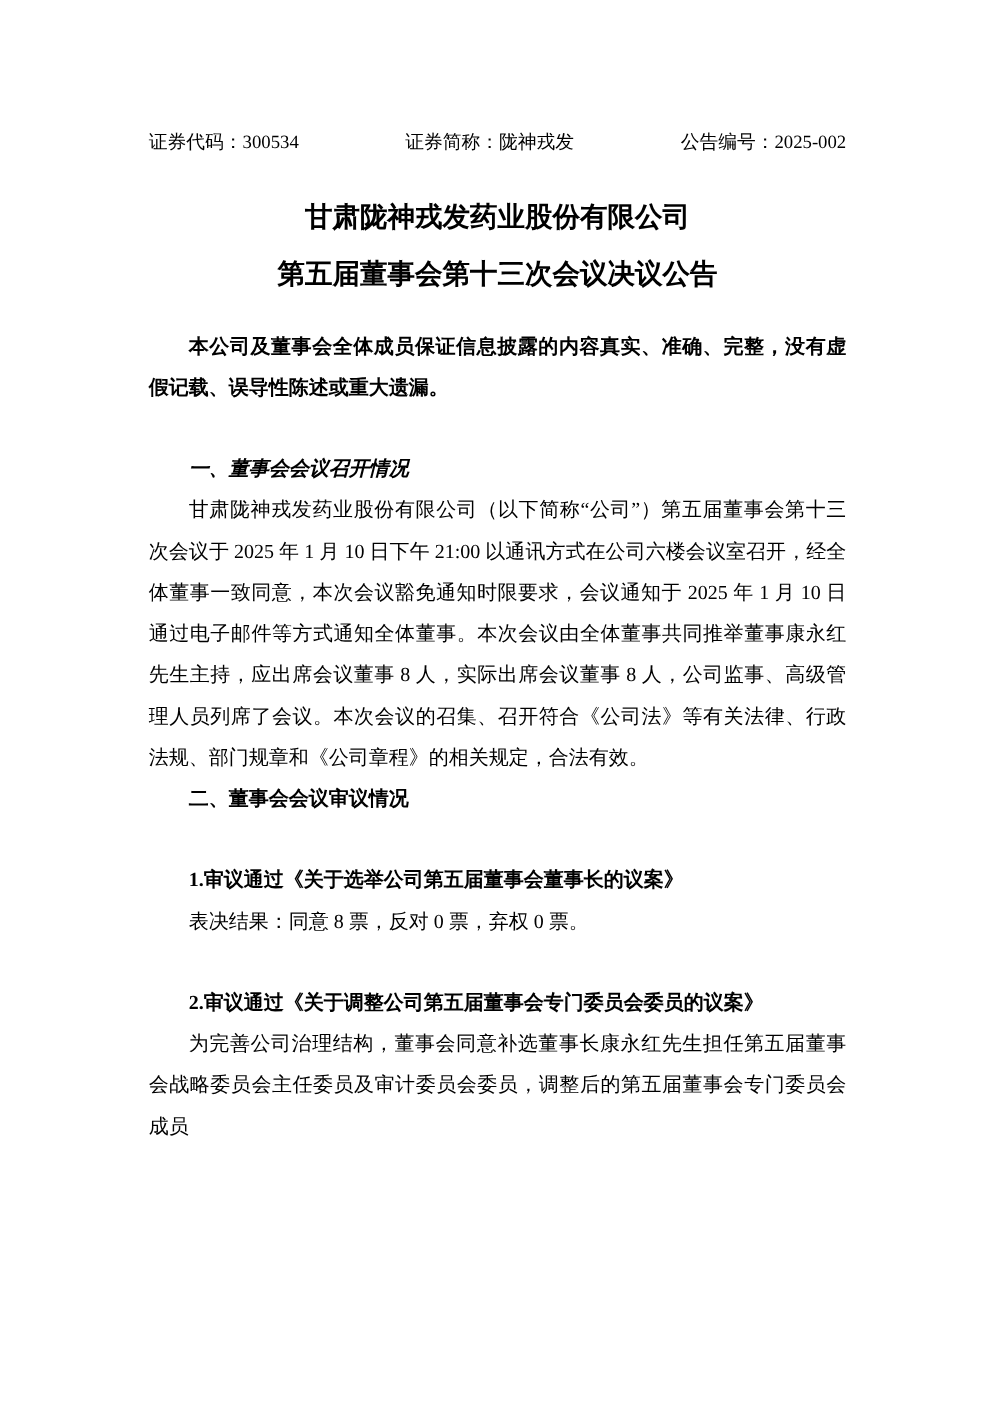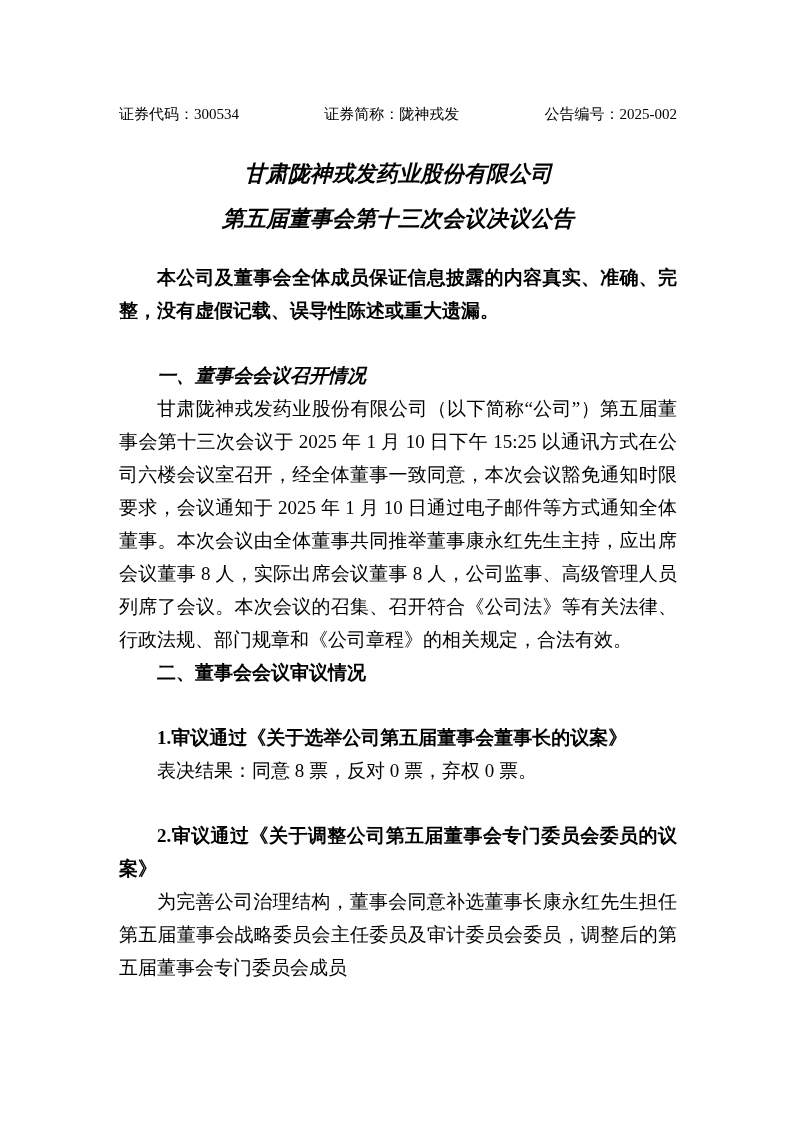--- a/index.html
+++ b/index.html
@@ -32,24 +32,24 @@
     white-space: nowrap;
     gap: 44px;
   }
   .doc-title {
     margin: 27px 0 0 0;
     text-align: center;
     font-size: 22px;
     font-weight: bold;
     line-height: 45px;
   }
-  .doc-title div { margin: 0; font-style: italic; }
+  .doc-title div { margin: 0; }
   p {
     margin: 0;
-    font-size: 19px;
+    font-size: 16px;
     line-height: 33px;
     text-indent: 2em;
     text-align: justify;
     word-break: break-all;
   }
   .declaration {
     margin-top: 20px;
     font-weight: bold;
   }
   .section-heading {
@@ -77,21 +77,21 @@
     </div>
 
     <div class="doc-title">
       <div>甘肃陇神戎发药业股份有限公司</div>
       <div>第五届董事会第十三次会议决议公告</div>
     </div>
 
     <p class="declaration">本公司及董事会全体成员保证信息披露的内容真实、准确、完整，没有虚假记载、误导性陈述或重大遗漏。</p>
 
     <p class="section-heading first-section">一、董事会会议召开情况</p>
-    <p>甘肃陇神戎发药业股份有限公司（以下简称“公司”）第五届董事会第十三次会议于 2025 年 1 月 10 日下午 15:25 以通讯方式在公司六楼会议室召开，经全体董事一致同意，本次会议豁免通知时限要求，会议通知于 2025 年 1 月 10 日通过电子邮件等方式通知全体董事。本次会议由全体董事共同推举董事康永红先生主持，应出席会议董事 8 人，实际出席会议董事 8 人，公司监事、高级管理人员列席了会议。本次会议的召集、召开符合《公司法》等有关法律、行政法规、部门规章和《公司章程》的相关规定，合法有效。</p>
+    <p>甘肃陇神戎发药业股份有限公司（以下简称“公司”）第五届董事会第十三次会议于 2025 年 1 月 10 日下午 21:00 以通讯方式在公司六楼会议室召开，经全体董事一致同意，本次会议豁免通知时限要求，会议通知于 2025 年 1 月 10 日通过电子邮件等方式通知全体董事。本次会议由全体董事共同推举董事康永红先生主持，应出席会议董事 8 人，实际出席会议董事 8 人，公司监事、高级管理人员列席了会议。本次会议的召集、召开符合《公司法》等有关法律、行政法规、部门规章和《公司章程》的相关规定，合法有效。</p>
 
     <p class="section-heading">二、董事会会议审议情况</p>
 
     <p class="item-heading">1.审议通过《关于选举公司第五届董事会董事长的议案》</p>
     <p>表决结果：同意 8 票，反对 0 票，弃权 0 票。</p>
 
     <p class="item-heading">2.审议通过《关于调整公司第五届董事会专门委员会委员的议案》</p>
     <p>为完善公司治理结构，董事会同意补选董事长康永红先生担任第五届董事会战略委员会主任委员及审计委员会委员，调整后的第五届董事会专门委员会成员</p>
 
   </div>

